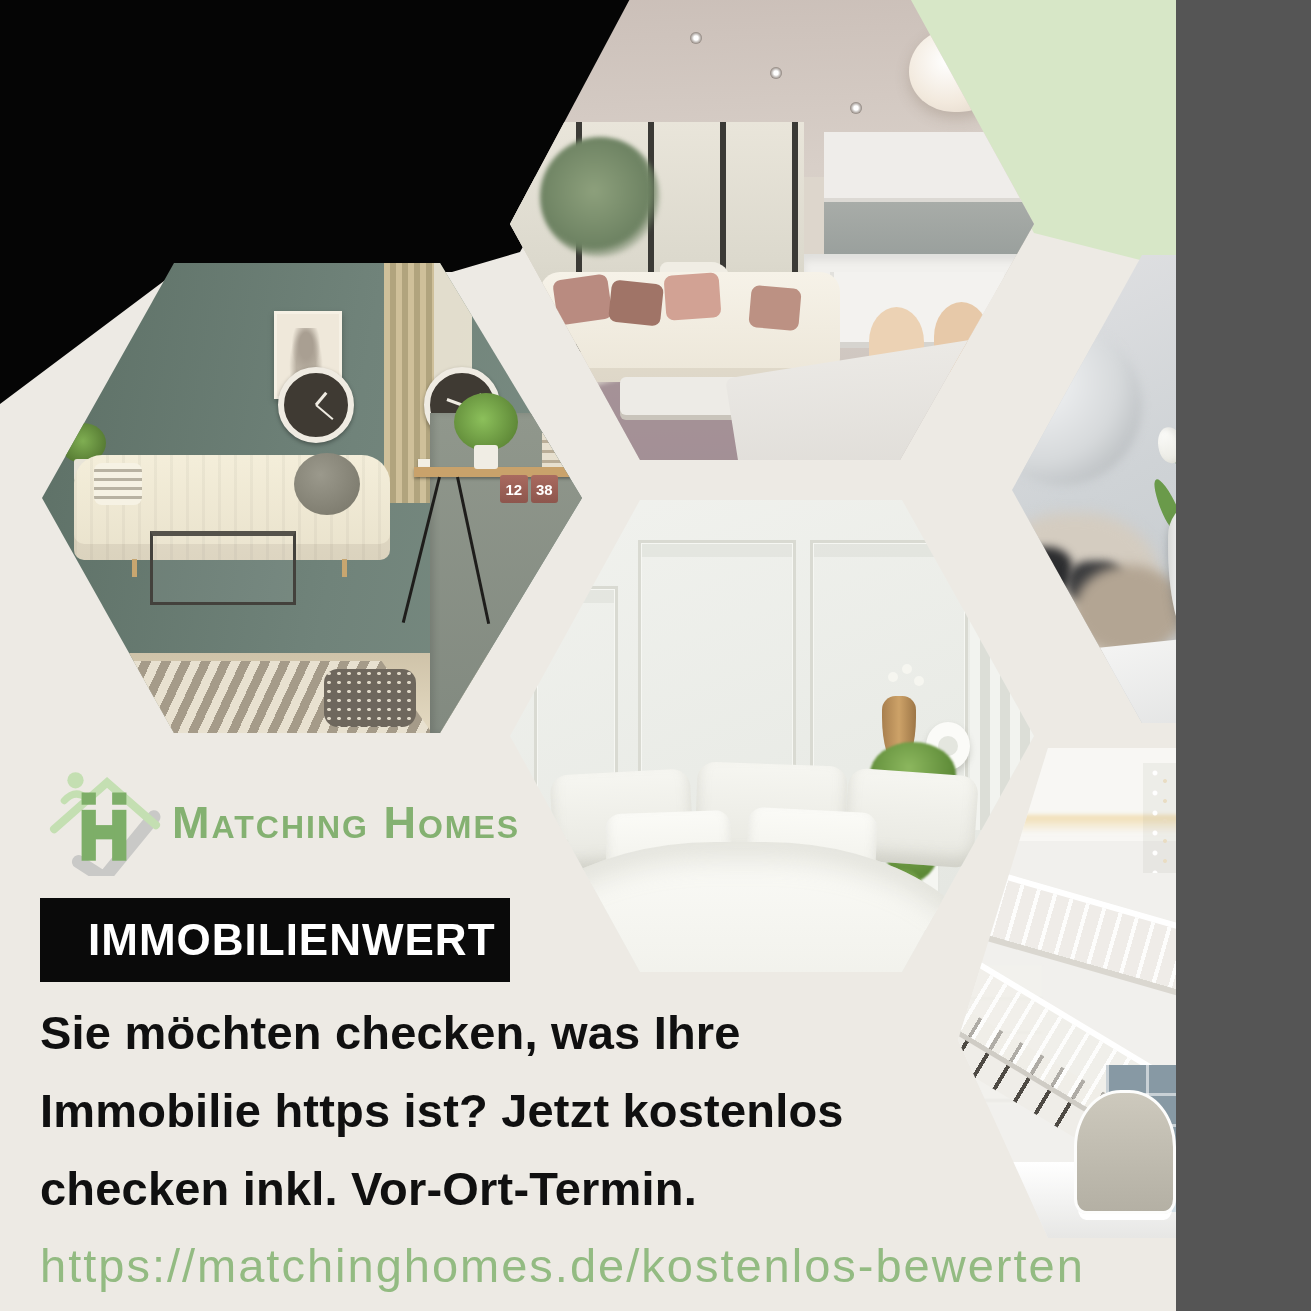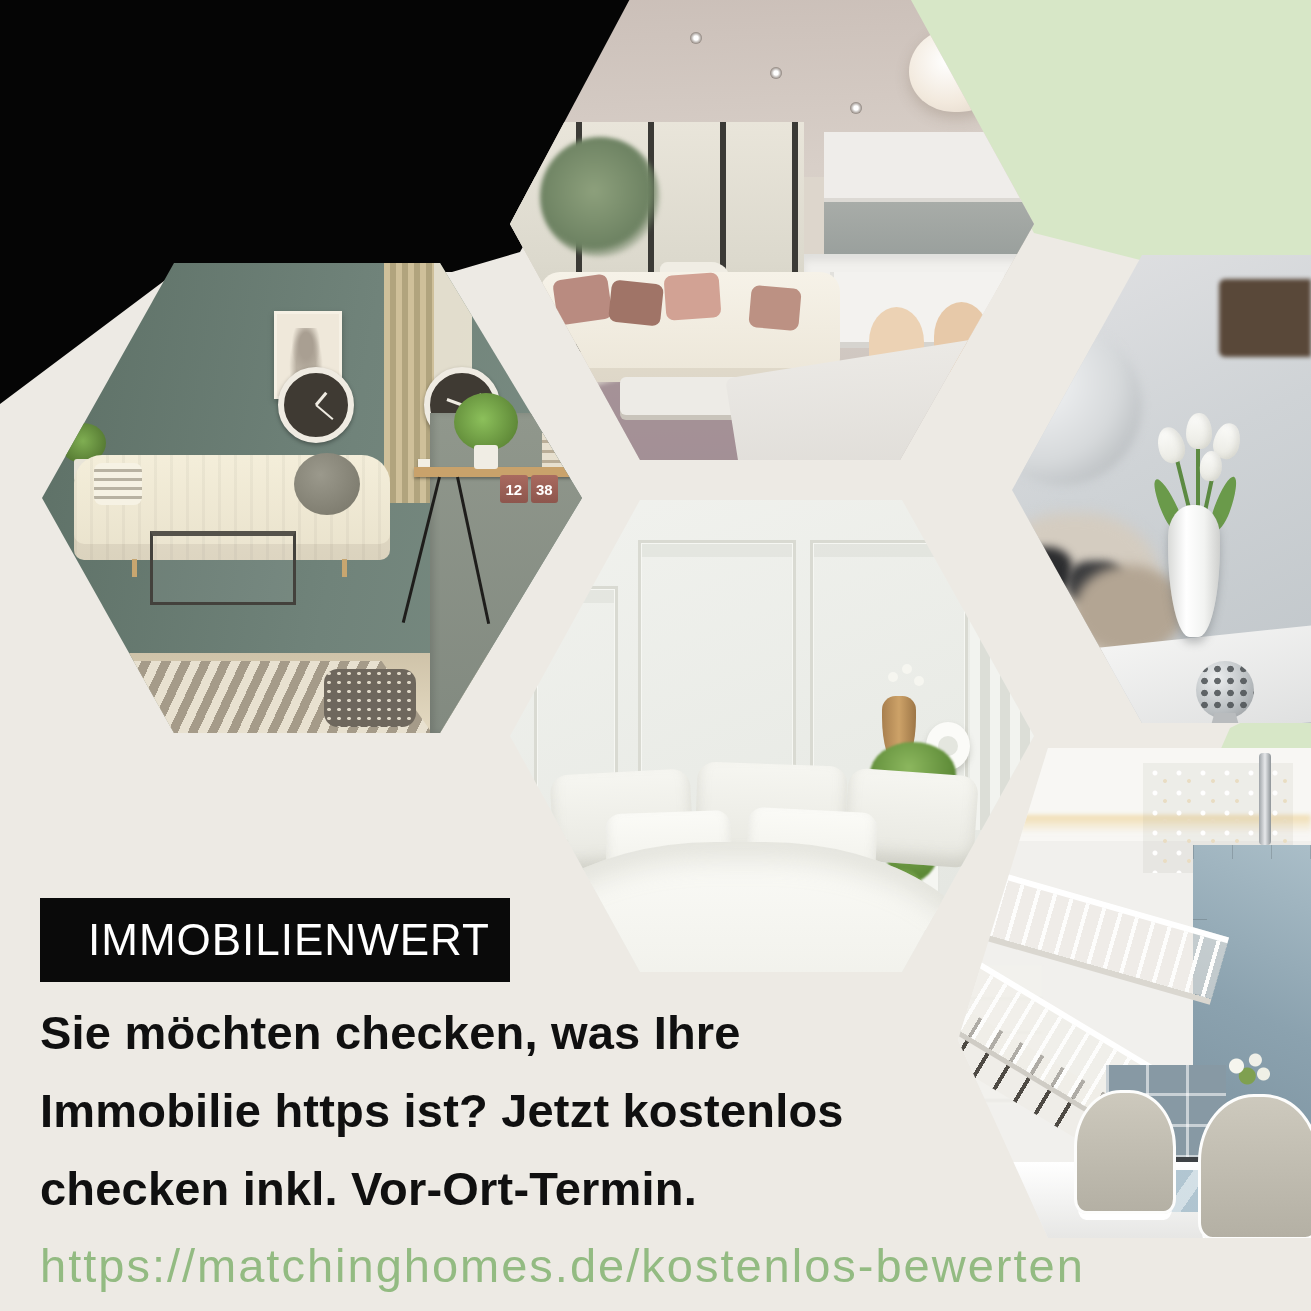--- a/index.html
+++ b/index.html
@@ -1,17 +1,17 @@
 <!DOCTYPE html>
 <html><head>
 <meta charset="utf-8">
 <style>
   html,body{margin:0;padding:0;background:#555;}
   .canvas{
-    position:relative;width:1311px;height:1311px;overflow:hidden;
+    position:relative;width:1176px;height:1311px;overflow:hidden;
     background:#edeae4;
     font-family:"Liberation Sans", sans-serif;
   }
   .abs{position:absolute;}
   
   .bg-shape{position:absolute;inset:0;width:100%;height:100%;}
   .bg-black{background:#050505;clip-path:polygon(0 0,660px 0,520px 252px,452px 272px,176px 272px,0 404px);}
   .bg-mint-top{background:#d7e7c7;clip-path:polygon(895px 0,1311px 0,1311px 262px,1148px 262px,1034px 233px,953px 92px);}
   .bg-mint-sliver{background:#d7e7c7;clip-path:polygon(1230px 728px,1311px 688px,1311px 756px,1196px 806px);}
   
@@ -159,21 +159,21 @@
      background:radial-gradient(circle at 25% 40%,#f5f5ee 7px,transparent 8px),
      radial-gradient(circle at 60% 25%,#f0f0e8 6px,transparent 7px),
      radial-gradient(circle at 75% 60%,#eff0e6 6px,transparent 7px),
      radial-gradient(circle at 45% 65%,#7fa050 8px,transparent 9px);}
   
   .logo{left:46px;top:760px;width:560px;height:120px;display:flex;align-items:center;}
   .logo-icon{width:116px;height:112px;flex:0 0 auto;}
   .logo-text{font-size:45px;font-weight:bold;font-variant:small-caps;letter-spacing:2px;color:#84b171;margin-left:10px;margin-top:6px;}
   
   .badge{left:40px;top:898px;width:470px;height:84px;background:#0a0a0a;display:flex;align-items:center;padding-left:48px;box-sizing:border-box;}
-  .badge-label{color:#ffffff;font-size:44px;font-weight:normal;letter-spacing:1px;}
+  .badge-label{color:#ffffff;font-size:44px;font-weight:bold;letter-spacing:1px;}
   
   .headline{left:40px;top:994px;width:980px;color:#101010;font-size:47px;font-weight:600;line-height:78px;letter-spacing:.2px;}
   .headline span{display:block;}
   
   .url-line{left:40px;top:1238px;width:1260px;color:#93bb82;font-size:47px;font-weight:500;letter-spacing:2px;white-space:nowrap;}
 </style>
 </head>
 <body>
 
 <div class="canvas">
@@ -304,20 +304,34 @@
     <div class="abs e-steps"></div>
     <div class="abs e-flight-lower"></div>
     <div class="abs e-shelves"></div>
     <div class="abs e-floor"></div>
     <div class="abs e-rug"></div>
     <div class="abs e-flowers"></div>
     <div class="abs e-chair" style="left:118px;bottom:26px;width:96px;height:118px;"></div>
     <div class="abs e-chair" style="left:242px;bottom:0px;width:116px;height:140px;"></div>
   </div>
 
+  <div class="abs logo">
+    <svg class="logo-icon" viewBox="0 0 110 110">
+      <path d="M30 96 L55 112 L104 52" fill="none" stroke="#c9c9c7" stroke-width="13" stroke-linecap="round" stroke-linejoin="round"></path>
+      <path d="M6 64 L58 18 L106 60" fill="none" stroke="#c4dfb2" stroke-width="8" stroke-linecap="round"></path>
+      <circle cx="27" cy="16" r="8" fill="#c4dfb2"></circle>
+      <path d="M16 36 Q27 24 38 34" fill="none" stroke="#c4dfb2" stroke-width="7" stroke-linecap="round"></path>
+      <rect x="33" y="28" width="14" height="12" fill="#7dae68"></rect>
+      <rect x="63" y="28" width="14" height="12" fill="#7dae68"></rect>
+      <rect x="33" y="45" width="14" height="50" fill="#7dae68"></rect>
+      <rect x="63" y="45" width="14" height="50" fill="#7dae68"></rect>
+      <rect x="45" y="60" width="20" height="14" fill="#7dae68"></rect>
+    </svg>
+    <span class="logo-text">Matching Homes</span>
+  </div>
 
   <div class="abs badge">
     <span class="badge-label">IMMOBILIENWERT</span>
   </div>
 
   <div class="abs headline">
     <span>Sie möchten checken, was Ihre</span>
     <span>Immobilie https ist? Jetzt kostenlos</span>
     <span>checken inkl. Vor-Ort-Termin.</span>
   </div>

